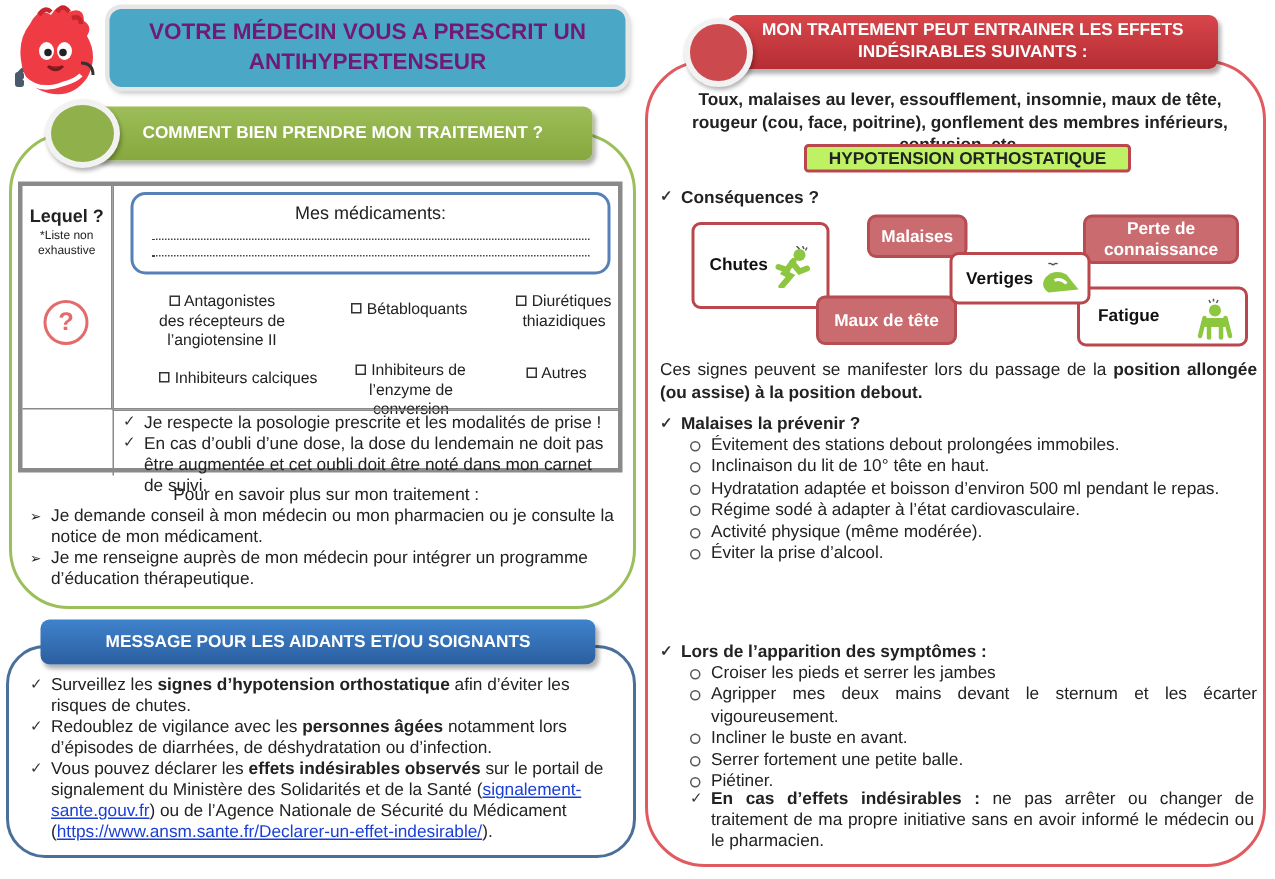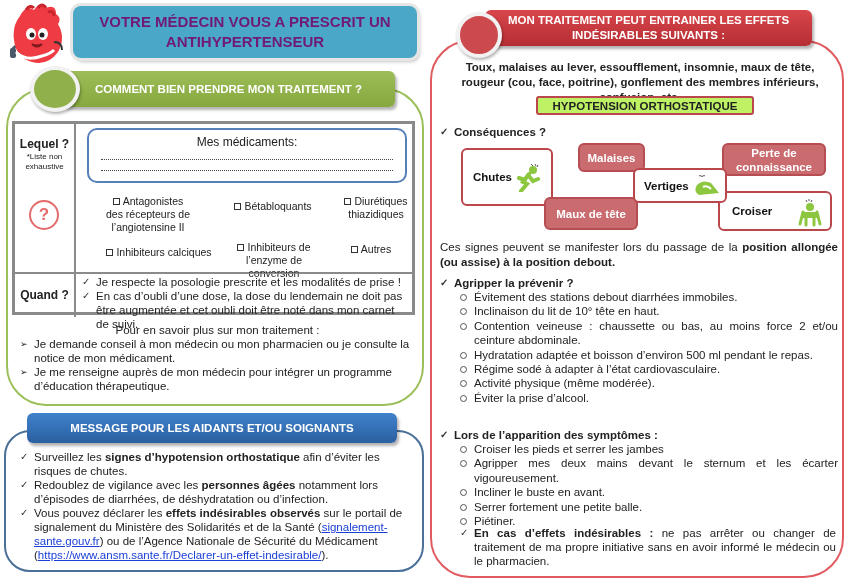--- a/index.html
+++ b/index.html
@@ -202,23 +202,20 @@
       <span class="chk"></span><span>Inhibiteurs calciques</span>
     </div>
     <div class="drug" style="left:144px; top:117px; width:108px;">
       <span class="chk"></span><span>Inhibiteurs de l’enzyme de conversion</span>
     </div>
     <div class="drug" style="left:270px; top:119px; width:50px;">
       <span class="chk"></span><span>Autres</span>
     </div>
   </div>
 
-  <div id="quand-label" class="tcell">
-    <span class="lbl-bold" style="margin-top:14px">Quand ?</span>
-  </div>
   <div id="quand-content" class="tcell">
     <ul class="ticklist" style="padding:1px 4px 0 4px;">
       <li>Je respecte la posologie prescrite et les modalités de prise !</li>
       <li>En cas d’oubli d’une dose, la dose du lendemain ne doit pas être augmentée et cet oubli doit être noté dans mon carnet de suivi.</li>
     </ul>
   </div>
 </div>
 
 <div id="savoir" class="abs">
   <span class="center">Pour en savoir plus sur mon traitement :</span>
@@ -281,41 +278,40 @@
     <path d="M10 12 q4 -2 8 2" stroke="#fff" stroke-width="2" fill="none"></path>
   </svg>
 </div>
 <div id="box-perte" class="cbox pink">
   <span>Perte de connaissance</span>
 </div>
 <div id="box-maux" class="cbox pink">
   <span>Maux de tête</span>
 </div>
 <div id="box-fatigue" class="cbox white">
-  <span>Croiser</span>
+  <span>Fatigue</span>
   <svg class="fig" style="left:78px; top:6px;" width="24" height="28" viewBox="0 0 24 28">
     <path d="M8 1 l1 2 M11 0 l0 2 M14 1 l-1 2" stroke="#555" stroke-width="1"></path>
     <circle cx="12" cy="8" r="4" fill="#8dc63f"></circle>
     <path d="M5 13 h14 v6 h-14z" fill="#8dc63f"></path>
     <path d="M5 13 l-3 12 M19 13 l3 12 M8 19 v7 M16 19 v7" stroke="#8dc63f" stroke-width="3" stroke-linecap="round"></path>
   </svg>
 </div>
 
 <div id="ces-signes" class="abs">
   <span>Ces signes peuvent se manifester lors du passage de la </span><b>position allongée (ou assise) à la position debout.</b>
 </div>
 
 <div id="prevenir" class="abs">
   <ul class="ticklist">
-      <li class="bold">Agripper la prévenir ?</li>
+      <li class="bold">Malaises la prévenir ?</li>
     </ul>
   <ul class="circlelist">
-    <li>Évitement des stations debout diarrhées immobiles.</li>
+    <li>Évitement des stations debout prolongées immobiles.</li>
     <li>Inclinaison du lit de 10° tête en haut.</li>
-    <li>Contention veineuse : chaussette ou bas, au moins force 2 et/ou ceinture abdominale.</li>
     <li>Hydratation adaptée et boisson d’environ 500 ml pendant le repas.</li>
     <li>Régime sodé à adapter à l’état cardiovasculaire.</li>
     <li>Activité physique (même modérée).</li>
     <li>Éviter la prise d’alcool.</li>
   </ul>
 </div>
 
 <div id="symptomes" class="abs">
   <ul class="ticklist">
       <li class="bold">Lors de l’apparition des symptômes :</li>

